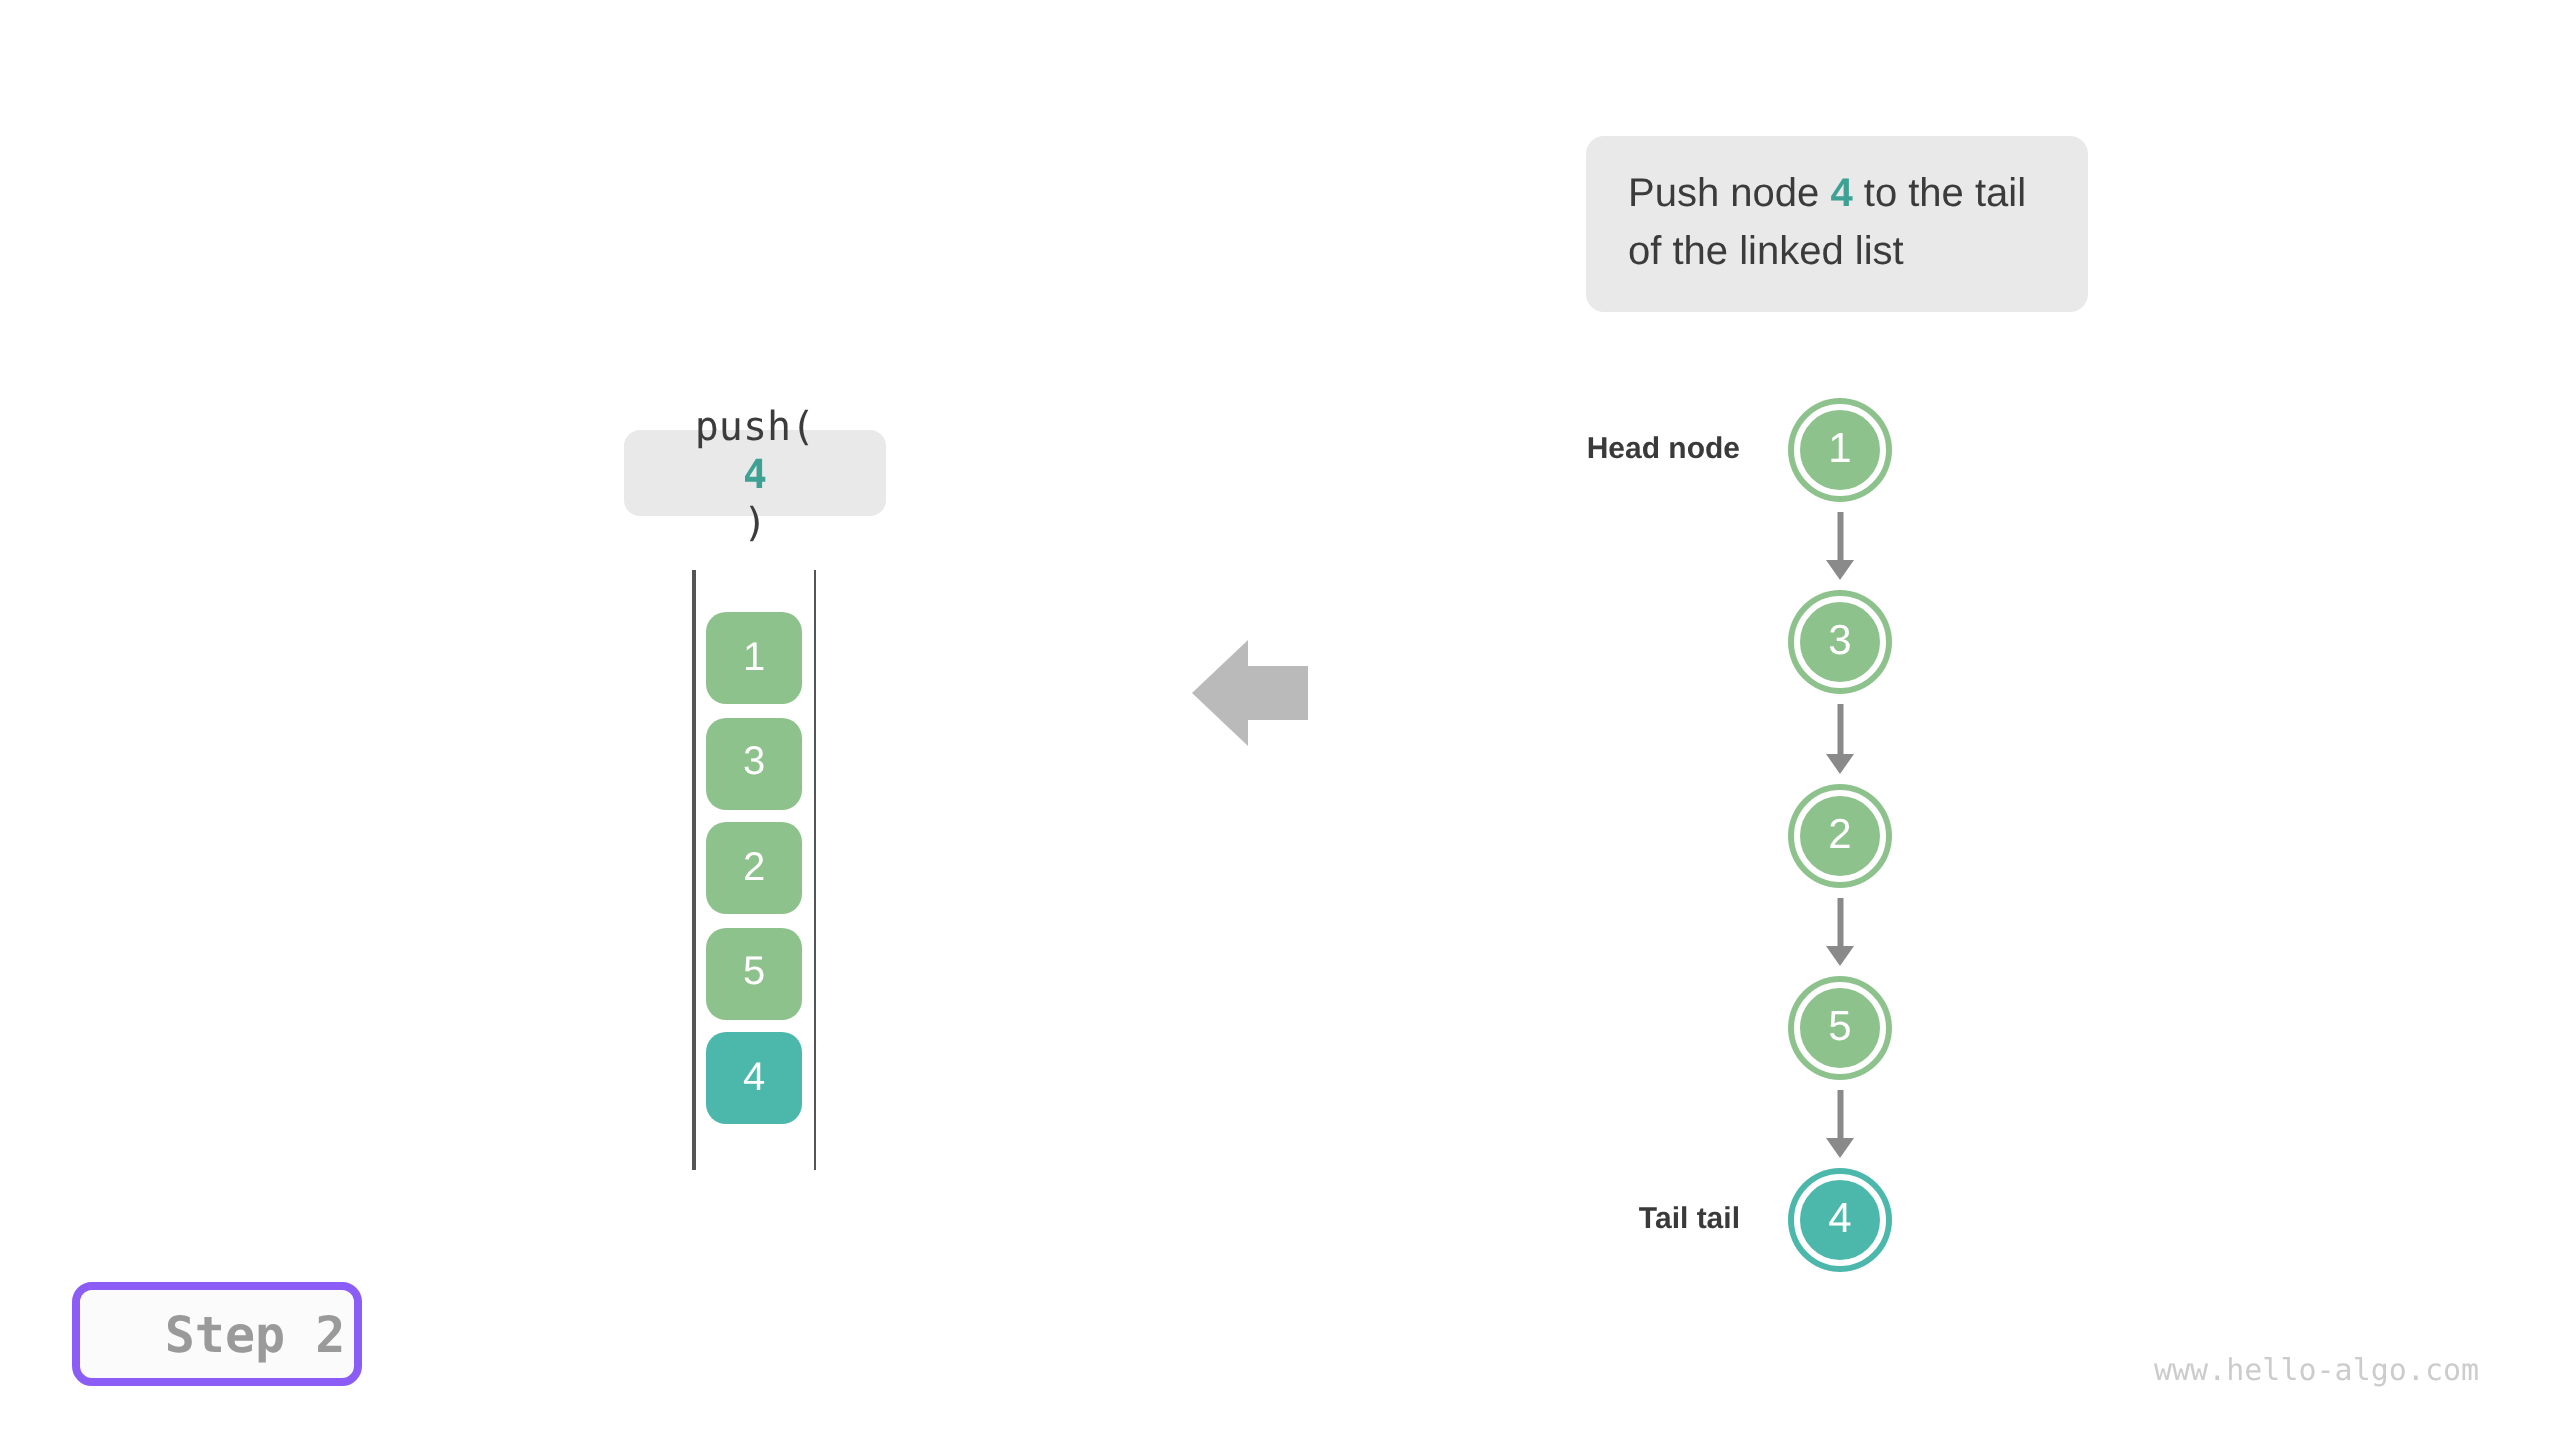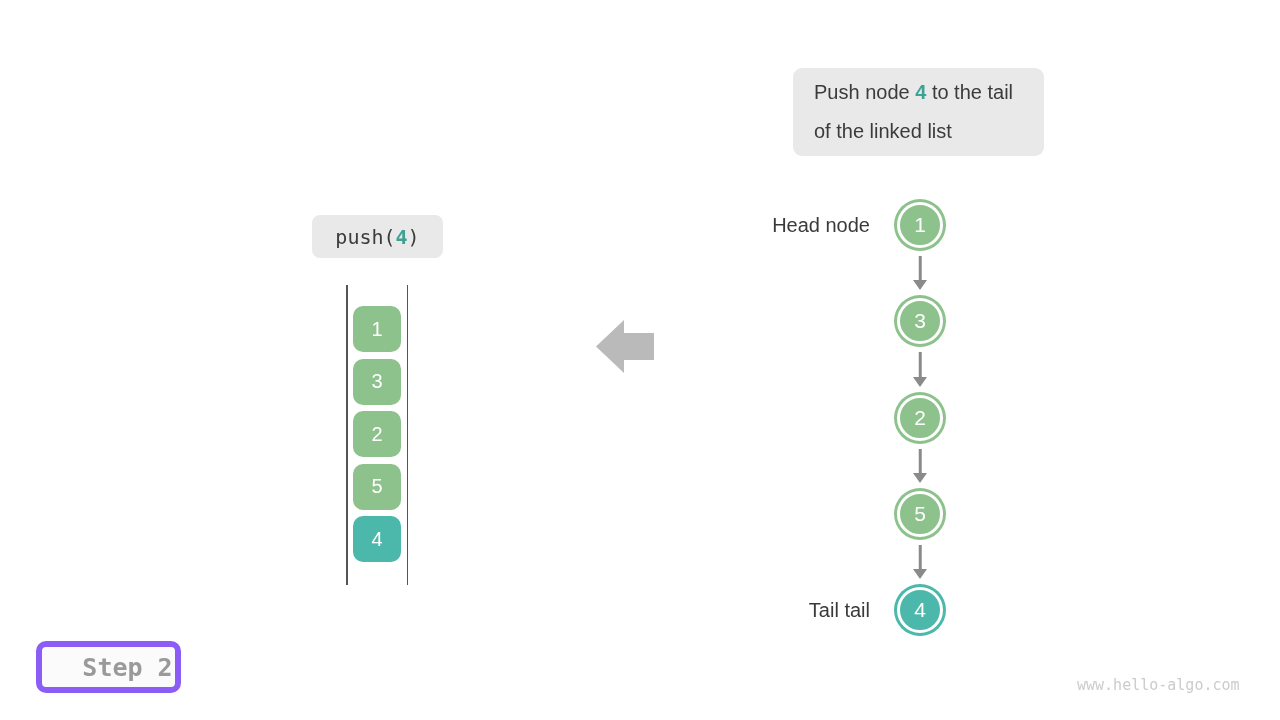--- a/index.html
+++ b/index.html
@@ -4,30 +4,30 @@
 <style>
   * { margin:0; padding:0; box-sizing:border-box; }
   body { background:#fff; font-family:"Liberation Sans", sans-serif; }
   .canvas { position:relative; width:1280px; height:720px; background:#ffffff; overflow:hidden; }
 
   
   .note {
     position:absolute; left:793px; top:68px; width:251px; height:88px;
     background:#e9e9e9; border-radius:9px;
     display:flex; align-items:center;
-    padding:0 21px; font-size:20px; line-height:39px; color:#3b3b3b;
+    padding:0 21px; font-size:20px; line-height:29px; color:#3b3b3b;
   }
   .hl { color:#3da193; font-weight:bold; }
 
   
   .push-label {
     position:absolute; left:312px; top:215px; width:131px; height:43px;
     background:#e9e9e9; border-radius:8px;
     display:flex; align-items:center; justify-content:center;
-    font-family:"DejaVu Sans Mono", monospace; font-size:20px; color:#3c3c3c;
+    font-family:"DejaVu Sans Mono", monospace; font-size:20px; color:#3c3c3c;flex-direction:column;
   }
 
   
   .queue { position:absolute; left:346px; top:285px; width:62px; height:300px; }
   .qline { position:absolute; top:0; width:1.5px; height:300px; background:#555; }
   .qline.left { left:0; }
   .qline.right { right:0; }
   .qbox {
     position:absolute; left:7px; width:48px; height:46px; border-radius:10px;
     display:flex; align-items:center; justify-content:center;
@@ -45,38 +45,38 @@
 
   
   .node {
     position:absolute; width:46px; height:46px; border-radius:50%;
     border:3px solid #fff;
     display:flex; align-items:center; justify-content:center;
     color:#fff; font-size:21px;
   }
   .node-label {
     position:absolute; right:410px; height:26px; line-height:26px;
-    font-size:20px; font-weight:normal; color:#3a3a3a; white-space:nowrap;
+    font-size:15px; font-weight:bold; color:#3a3a3a; white-space:nowrap;
   }
   .larrow { position:absolute; width:14px; }
   .larrow .shaft {
     position:absolute; left:50%; transform:translateX(-50%);
     top:0; width:2.5px; background:#8a8a8a;
   }
   .larrow .head {
     position:absolute; bottom:0; left:50%; transform:translateX(-50%);
     width:0; height:0;
     border-left:7px solid transparent; border-right:7px solid transparent;
     border-top:10px solid #8a8a8a;
   }
 
   
   .step-box {
     position:absolute; left:36px; top:641px; width:145px; height:52px;
-    background:#fbfbfb; border:6px solid #8b5cf6; border-radius:10px;
+    background:#fbfbfb; border:4px solid #8b5cf6; border-radius:10px;
     display:flex; align-items:center; justify-content:center;
     font-family:"DejaVu Sans Mono", monospace; font-size:25px; font-weight:bold;
     color:#9a9a9a;
     padding-left:38px;
   }
 
   
   .watermark {
     position:absolute; left:1077px; top:676px;
     font-family:"DejaVu Sans Mono", monospace; font-size:15px; color:#cccccc;

